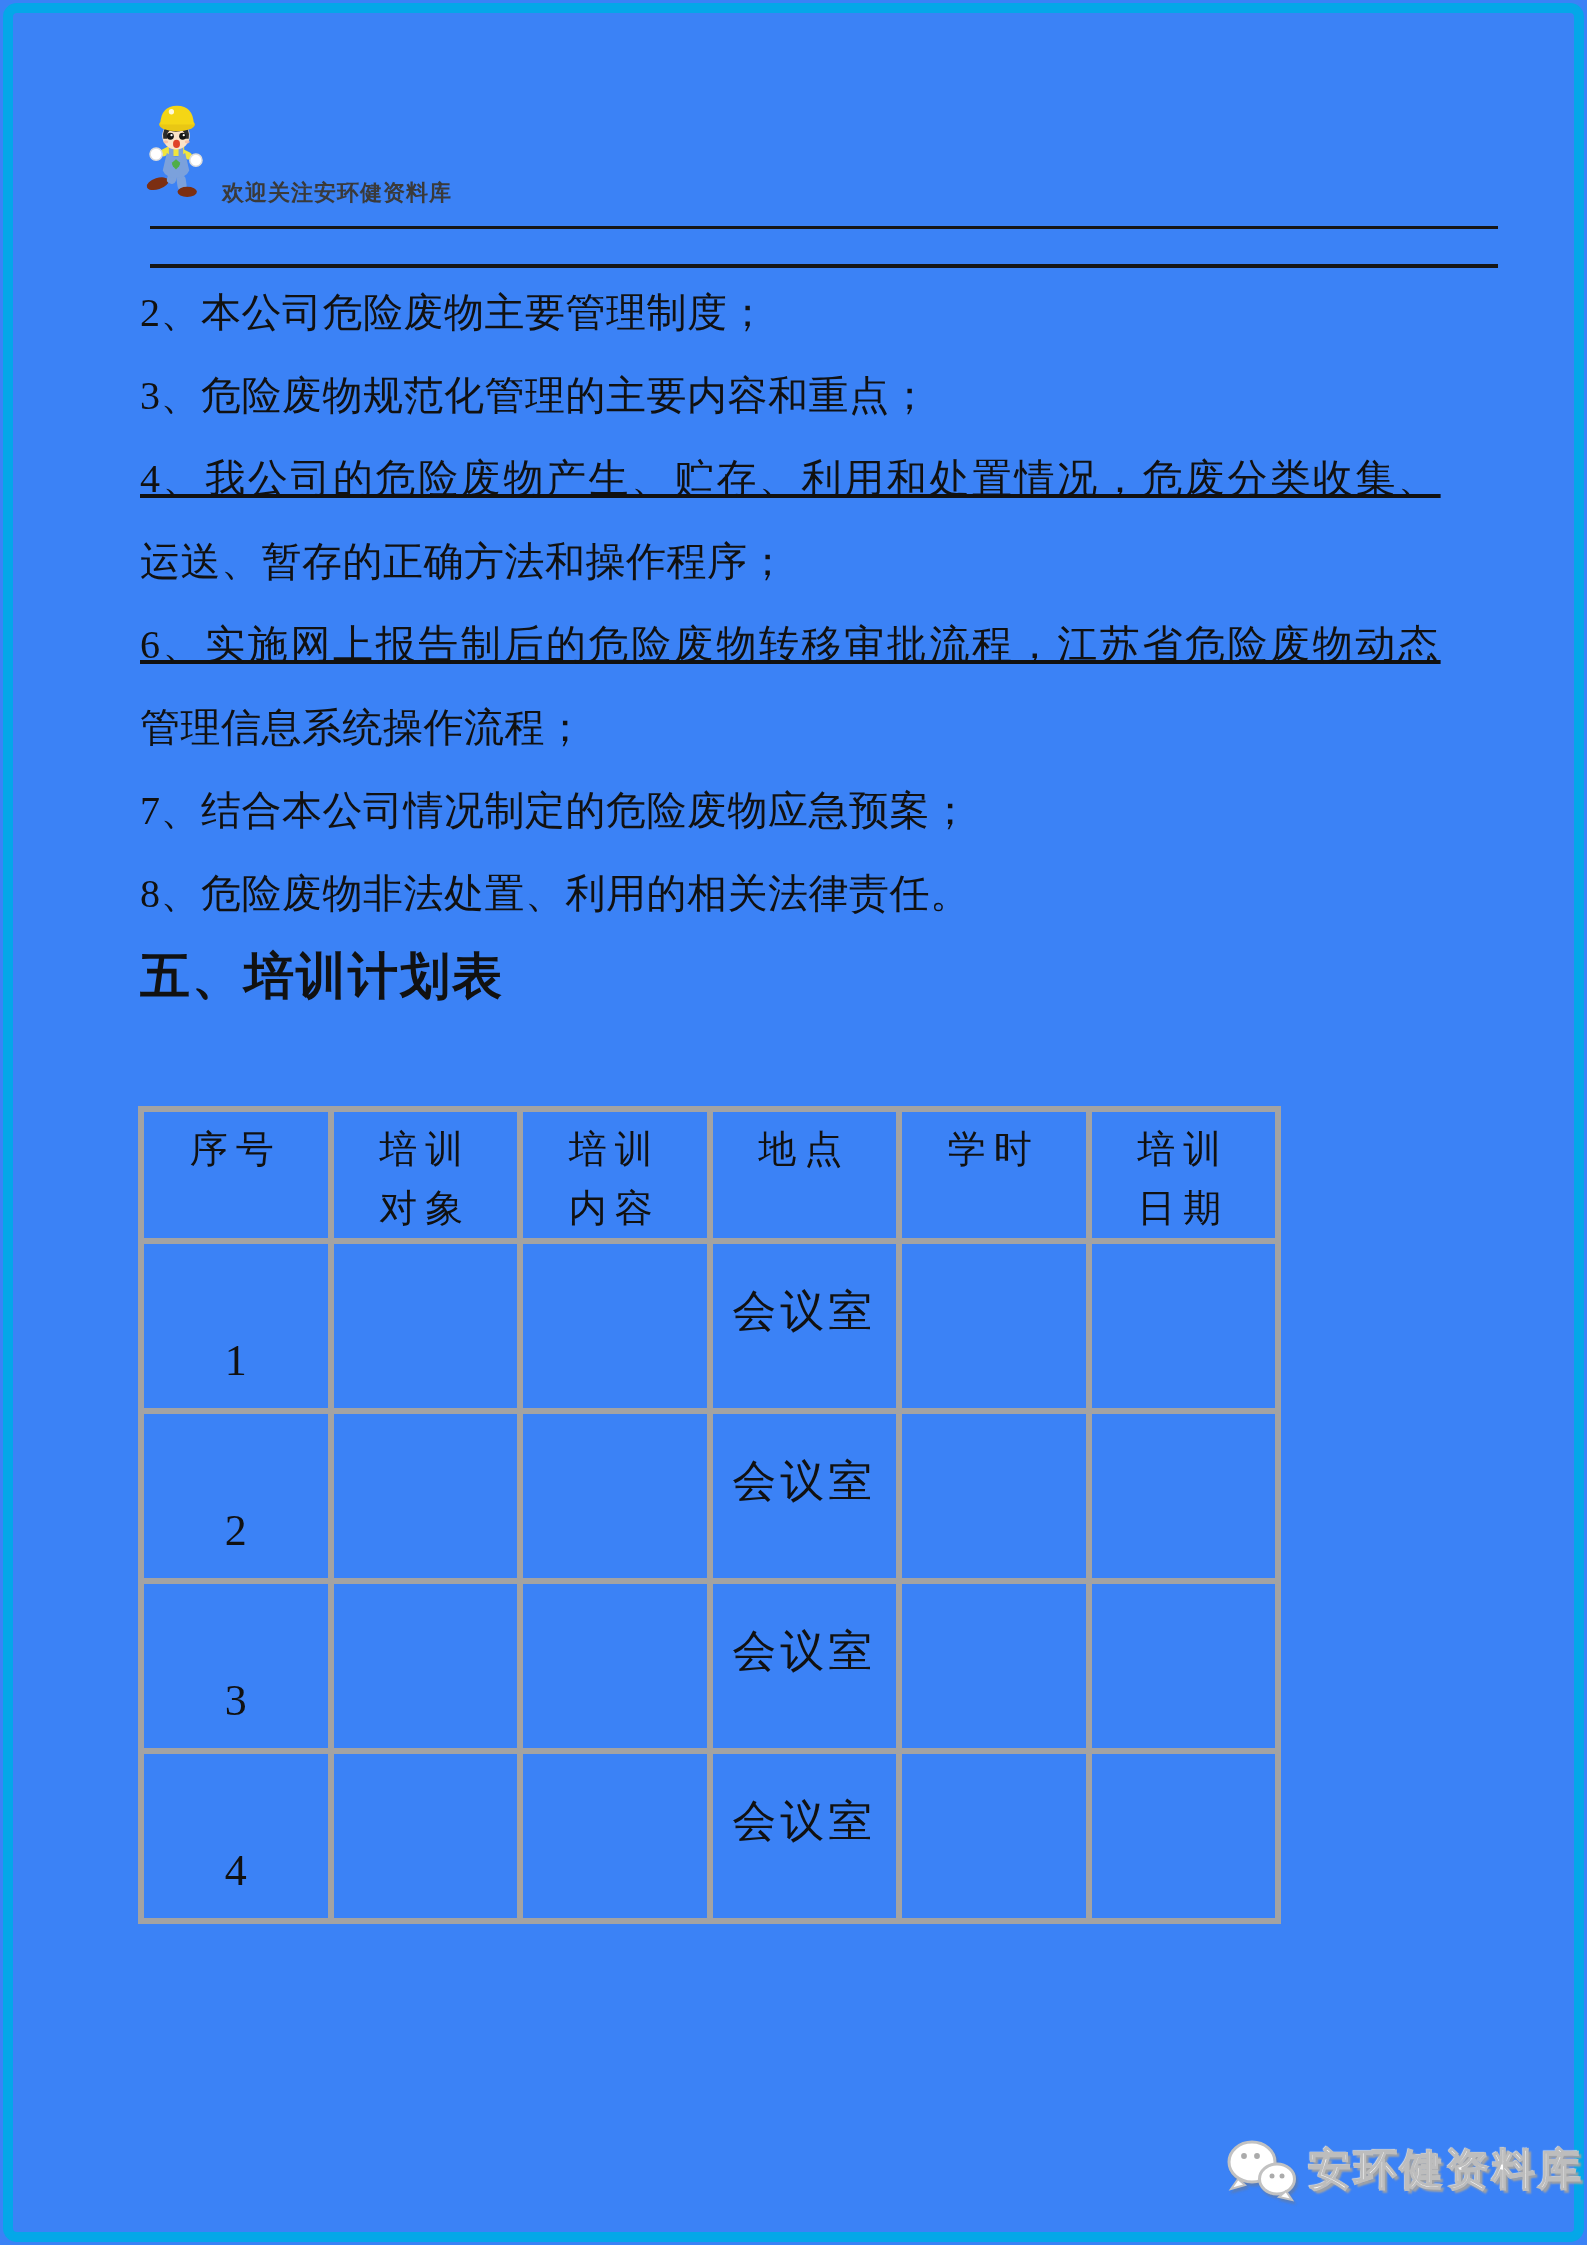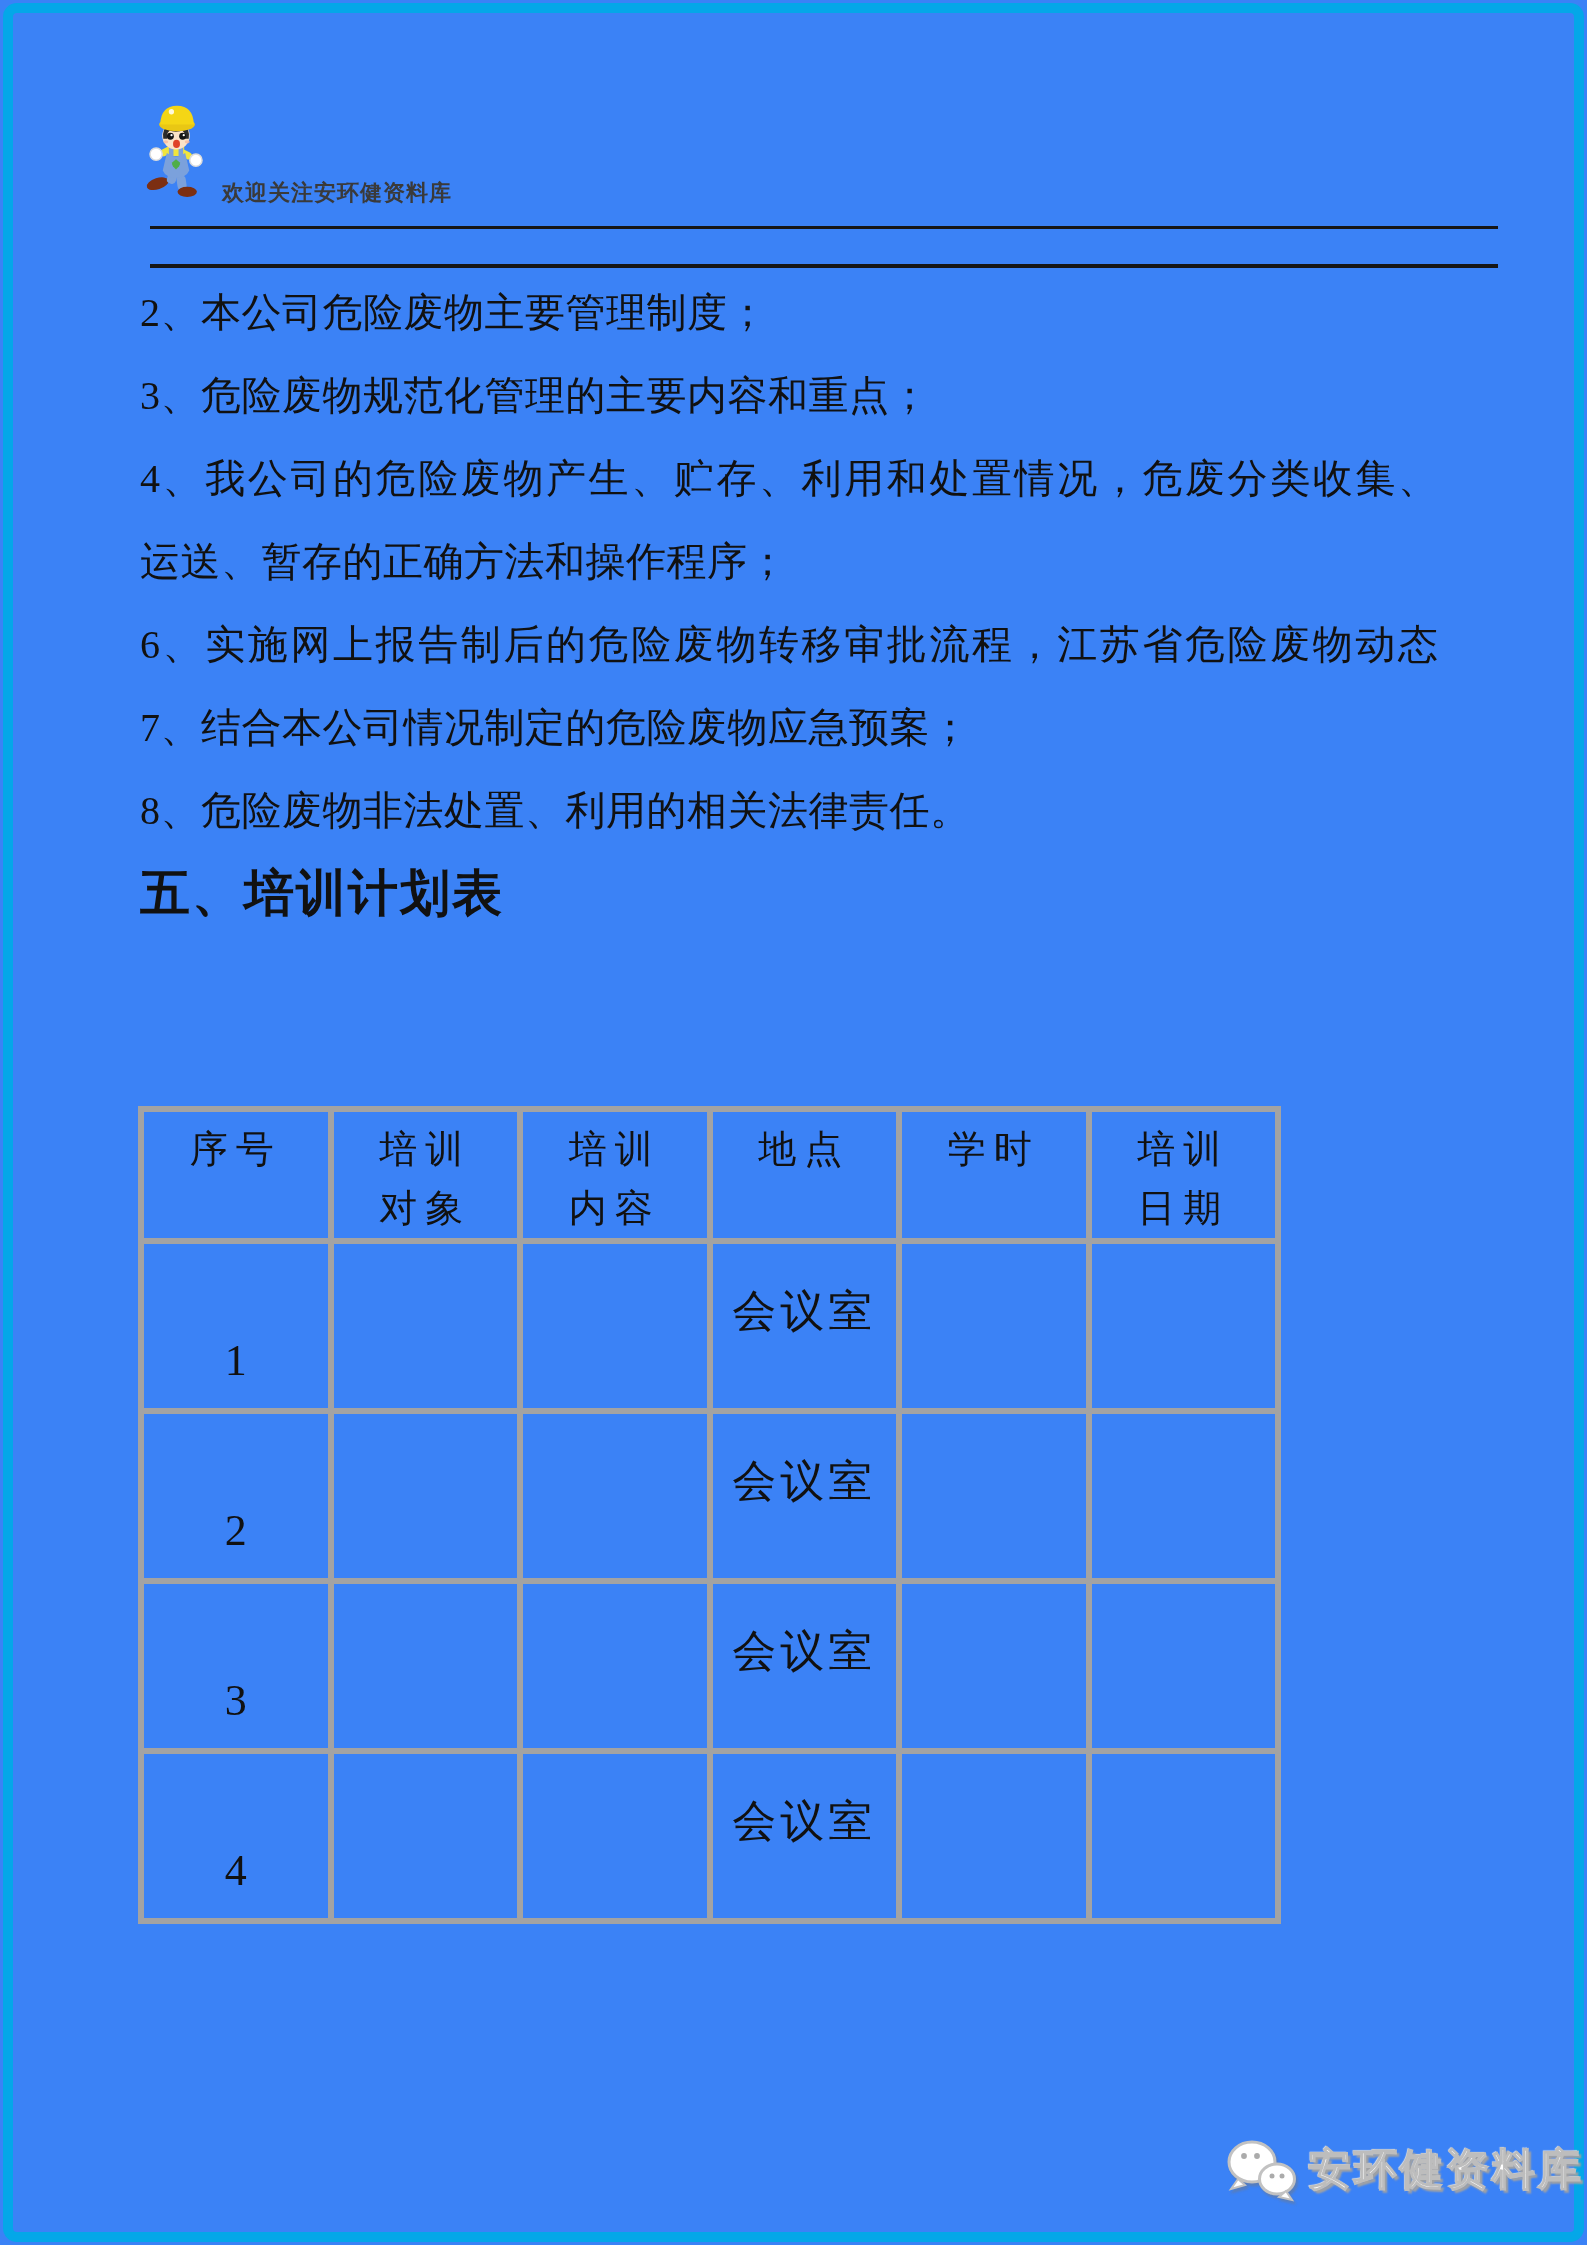--- a/index.html
+++ b/index.html
@@ -47,21 +47,21 @@
     top: 271px;
     width: 1320px;
   }
   .body-text .line {
     height: 83px;
     line-height: 83px;
     font-size: 40px;
     letter-spacing: 0.5px;
     white-space: nowrap;
   }
-  .body-text .wide { letter-spacing: 2.6px; }
+  .body-text .wide { letter-spacing: 2.6px; text-decoration: underline; }
   .body-text .heading {
     font-weight: bold;
     font-size: 50px;
     letter-spacing: 2px;
   }
   table.plan {
     position: absolute;
     left: 138px;
     top: 1106px;
     width: 1143px;
@@ -156,20 +156,21 @@
 
   <div class="rule rule1"></div>
   <div class="rule rule2"></div>
 
   <div class="body-text">
     <div class="line">2、本公司危险废物主要管理制度；</div>
     <div class="line">3、危险废物规范化管理的主要内容和重点；</div>
     <div class="line wide">4、我公司的危险废物产生、贮存、利用和处置情况，危废分类收集、</div>
     <div class="line">运送、暂存的正确方法和操作程序；</div>
     <div class="line wide">6、实施网上报告制后的危险废物转移审批流程，江苏省危险废物动态</div>
+    <div class="line">管理信息系统操作流程；</div>
     <div class="line">7、结合本公司情况制定的危险废物应急预案；</div>
     <div class="line">8、危险废物非法处置、利用的相关法律责任。</div>
     <div class="line heading">五、培训计划表</div>
   </div>
 
   <table class="plan">
     <tbody>
         <tr class="hrow">
       <th>
             <span class="hl">序号</span>

